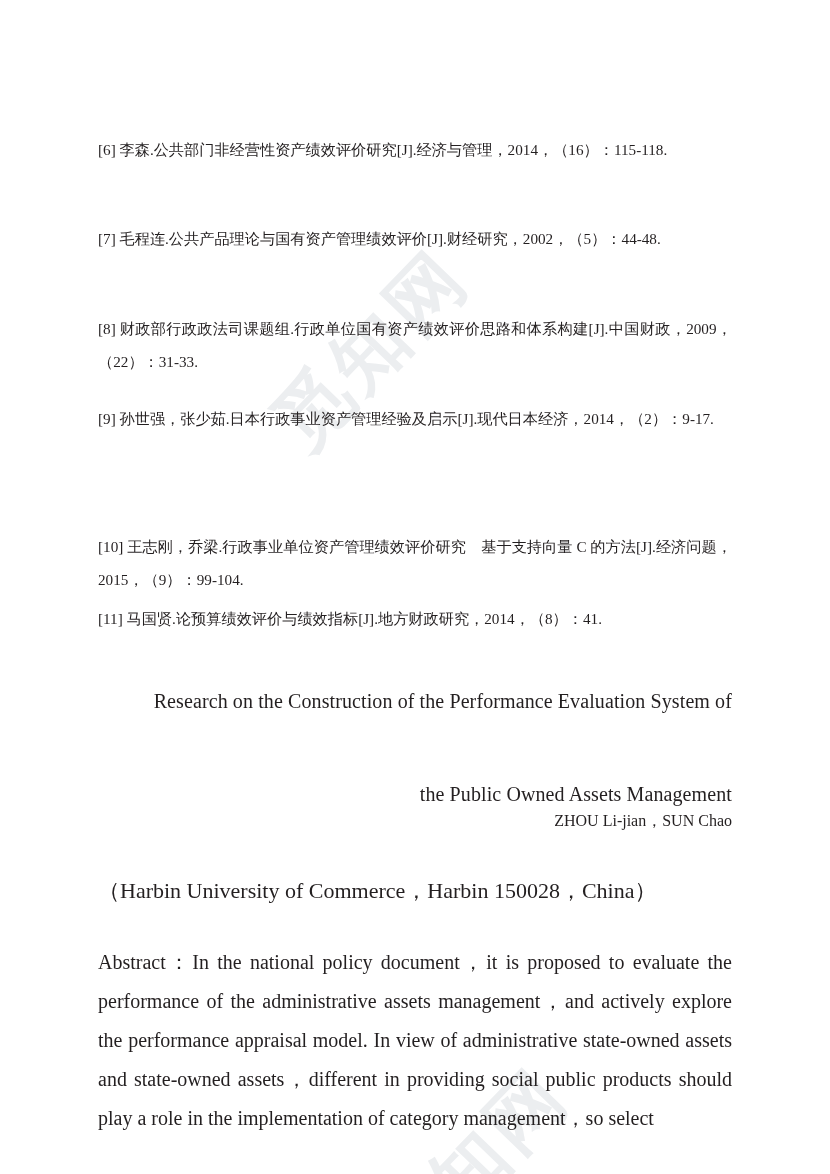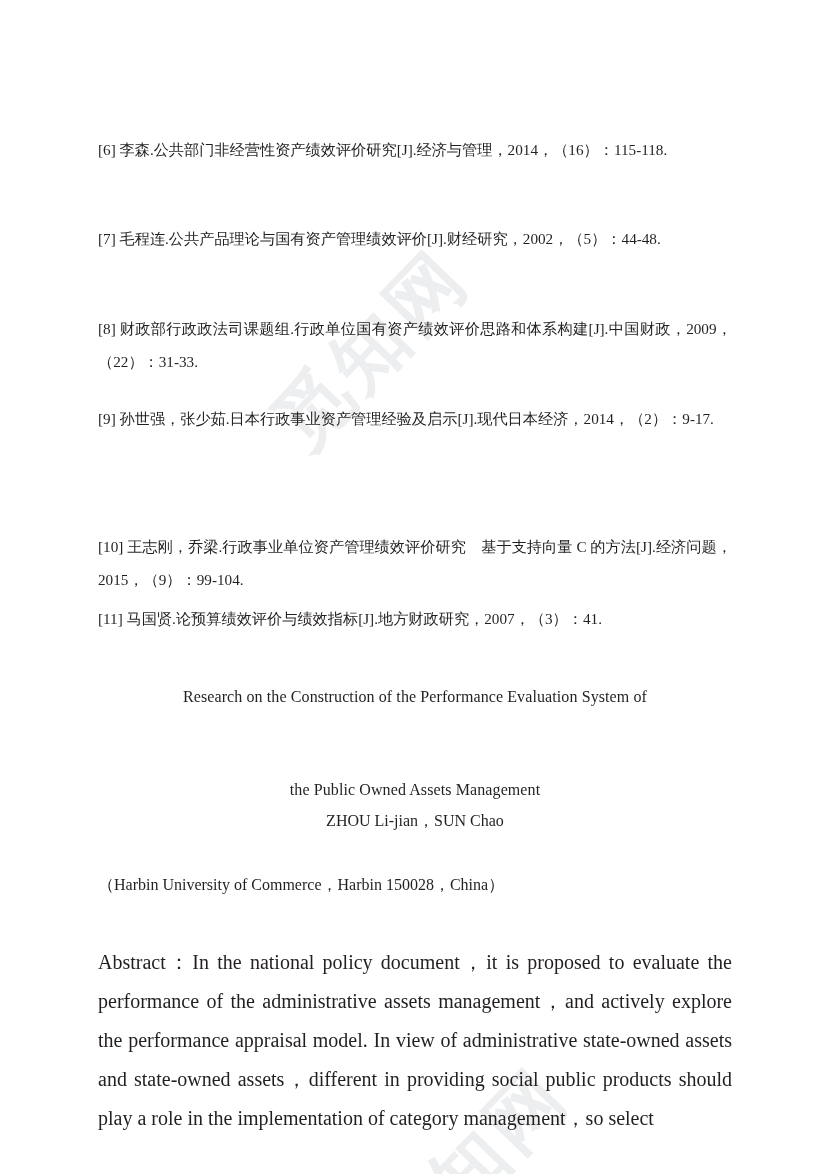--- a/index.html
+++ b/index.html
@@ -78,34 +78,34 @@
   .ref {
     margin: 0;
     padding: 0;
   }
   .ref-cn {
     font-family: "Liberation Serif", "DejaVu Serif", serif;
   }
 
   
   .title-line {
-    font-size: 16px;
+    font-size: 20px;
     line-height: 32px;
     letter-spacing: 0.1px;
-    text-align: center;
+    text-align: right;
   }
 
   .authors-line {
     font-size: 16px;
     line-height: 32px;
-    text-align: center;
+    text-align: right;
   }
 
   .affil-line {
-    font-size: 16px;
+    font-size: 22px;
     line-height: 32px;
     text-align: left;
   }
 
   .abstract {
     font-size: 20px;
     line-height: 39px;
     text-align: justify;
     margin-top: 28px;
   }
@@ -139,21 +139,21 @@
 
     <div class="blk" style="top:402px;">
       <p class="para ref ref-cn">[9]  孙世强，张少茹.日本行政事业资产管理经验及启示[J].现代日本经济，2014，（2）：9-17.</p>
     </div>
 
     <div class="blk" style="top:530px;">
       <p class="para ref ref-cn">[10]  王志刚，乔梁.行政事业单位资产管理绩效评价研究　基于支持向量 C 的方法[J].经济问题，2015，（9）：99-104.</p>
     </div>
 
     <div class="blk" style="top:602px;">
-      <p class="para ref ref-cn">[11] 马国贤.论预算绩效评价与绩效指标[J].地方财政研究，2007，（3）：41.</p>
+      <p class="para ref ref-cn">[11] 马国贤.论预算绩效评价与绩效指标[J].地方财政研究，2014，（8）：41.</p>
     </div>
 
     <div class="blk" style="top:665px;">
       <p class="para title-line">Research on the Construction of the Performance Evaluation System of</p>
     </div>
 
     <div class="blk" style="top:758px;">
       <p class="para title-line">the Public Owned Assets Management</p>
     </div>
 

